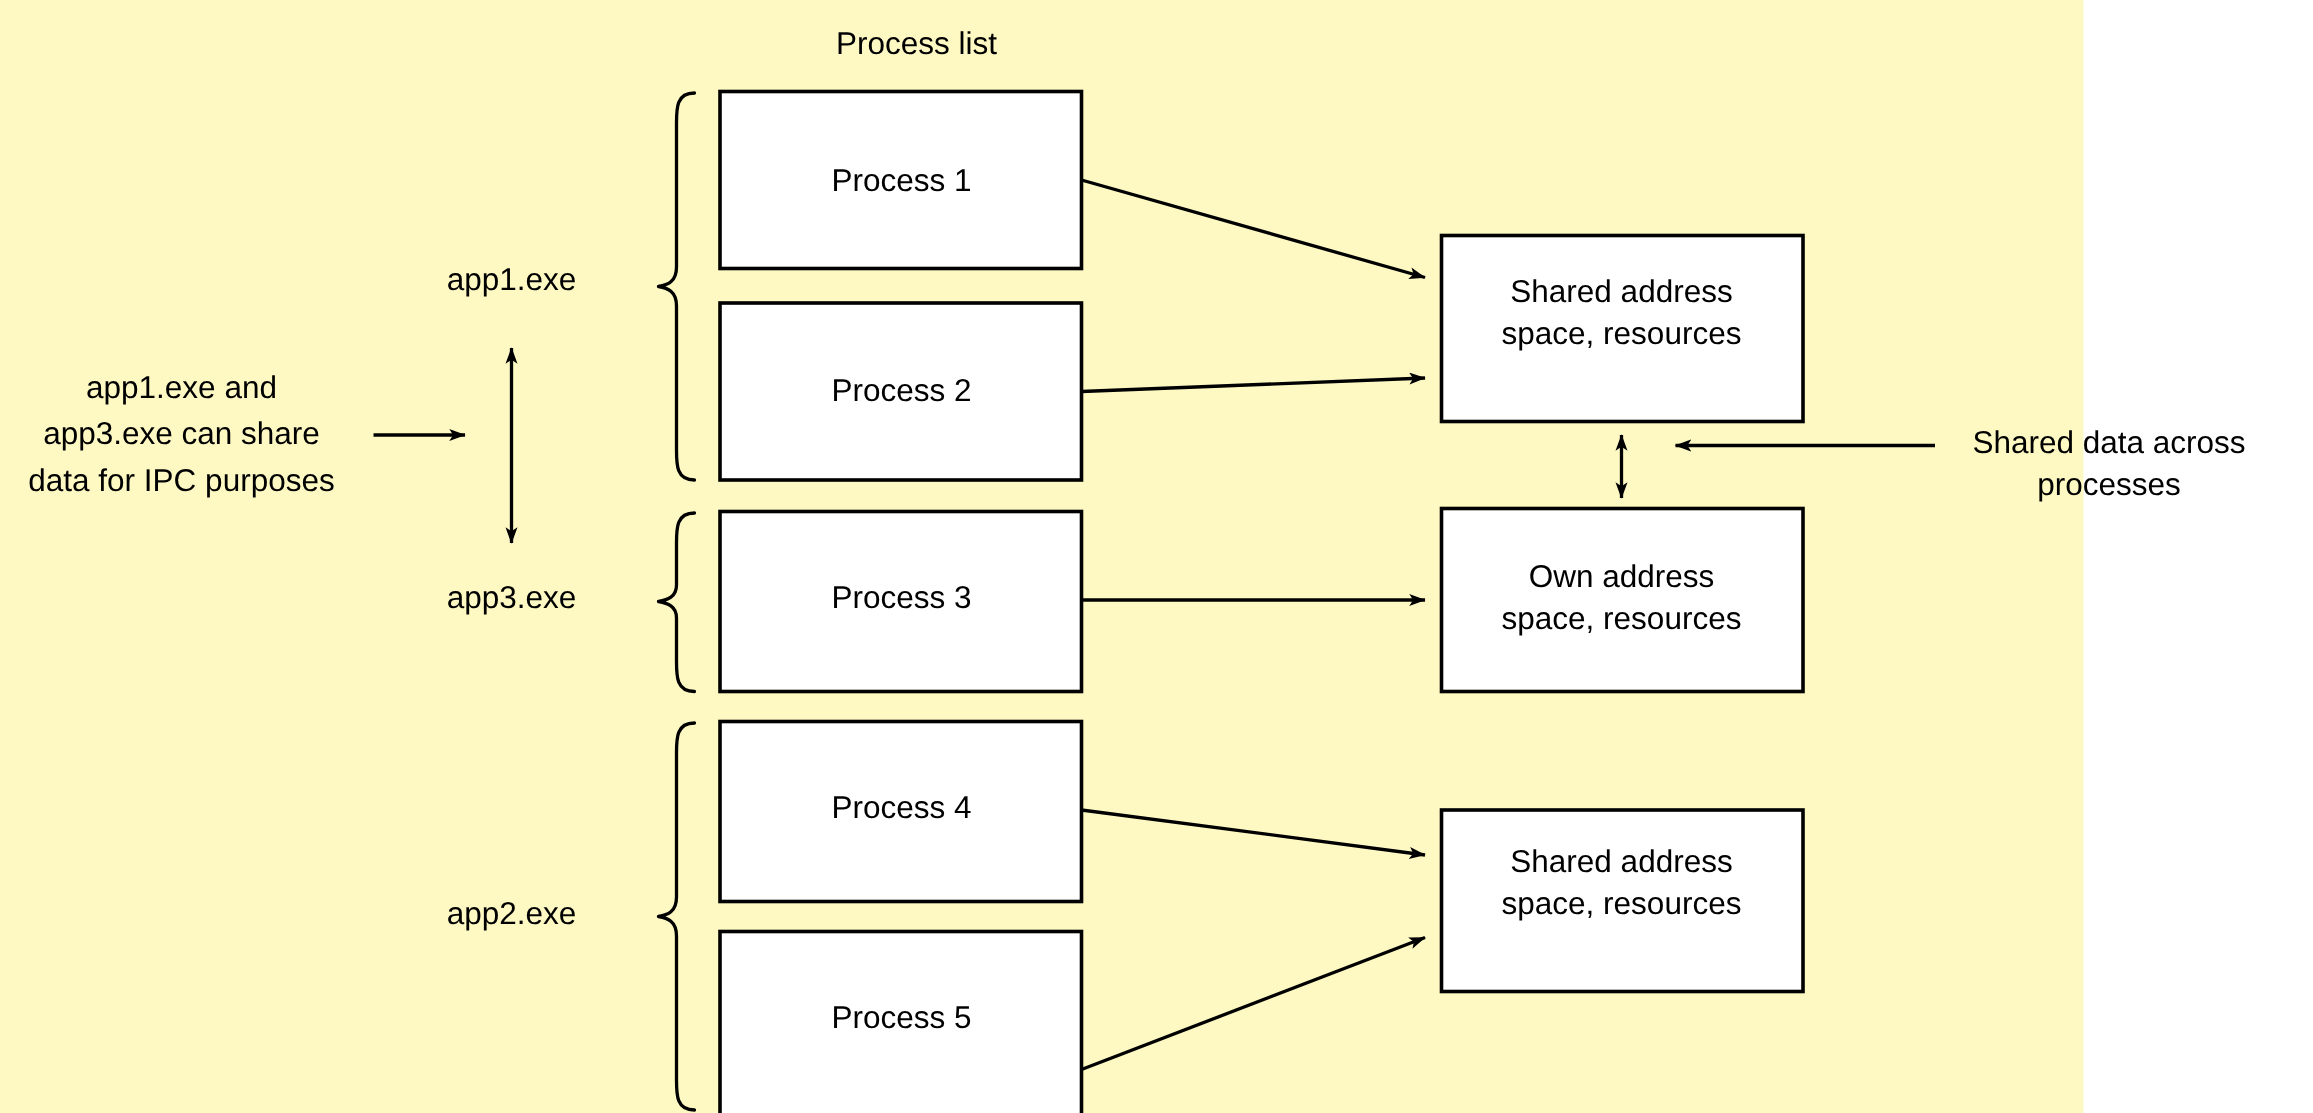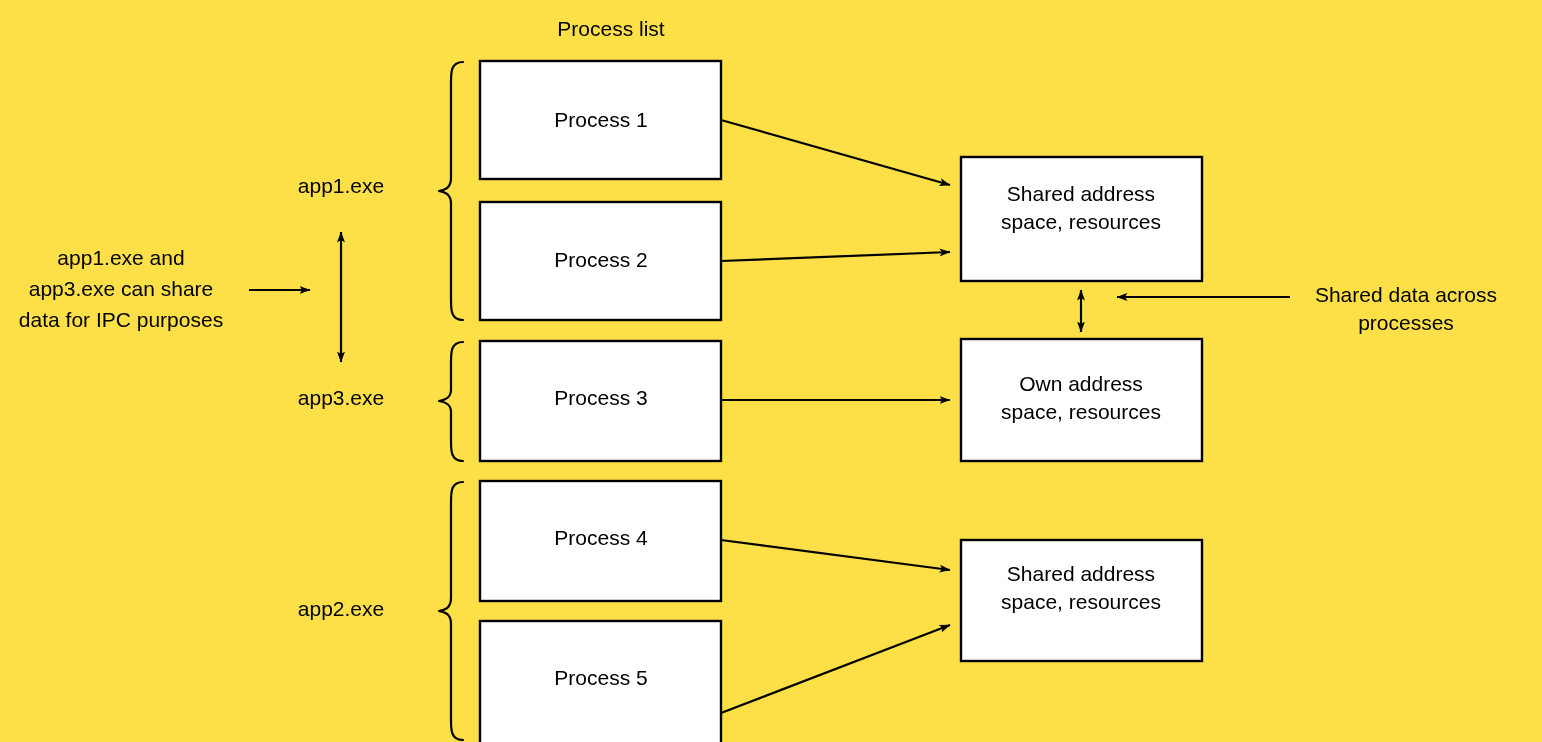--- a/index.html
+++ b/index.html
@@ -8,23 +8,23 @@
     background: #ffffff;
   }
   body {
     width: 1542px;
     height: 742px;
     overflow: hidden;
     font-family: "Liberation Sans", sans-serif;
   }
   #diagram-root {
     position: relative;
-    width: 1542px;
+    width: 1389px;
     height: 742px;
-    background: #fde047;
+    background: #fef9c3;
   }
   svg.diagram {
     position: absolute;
     top: 0;
     left: 0;
     width: 1542px;
     height: 742px;
   }
   .box-rect {
     fill: #ffffff;

